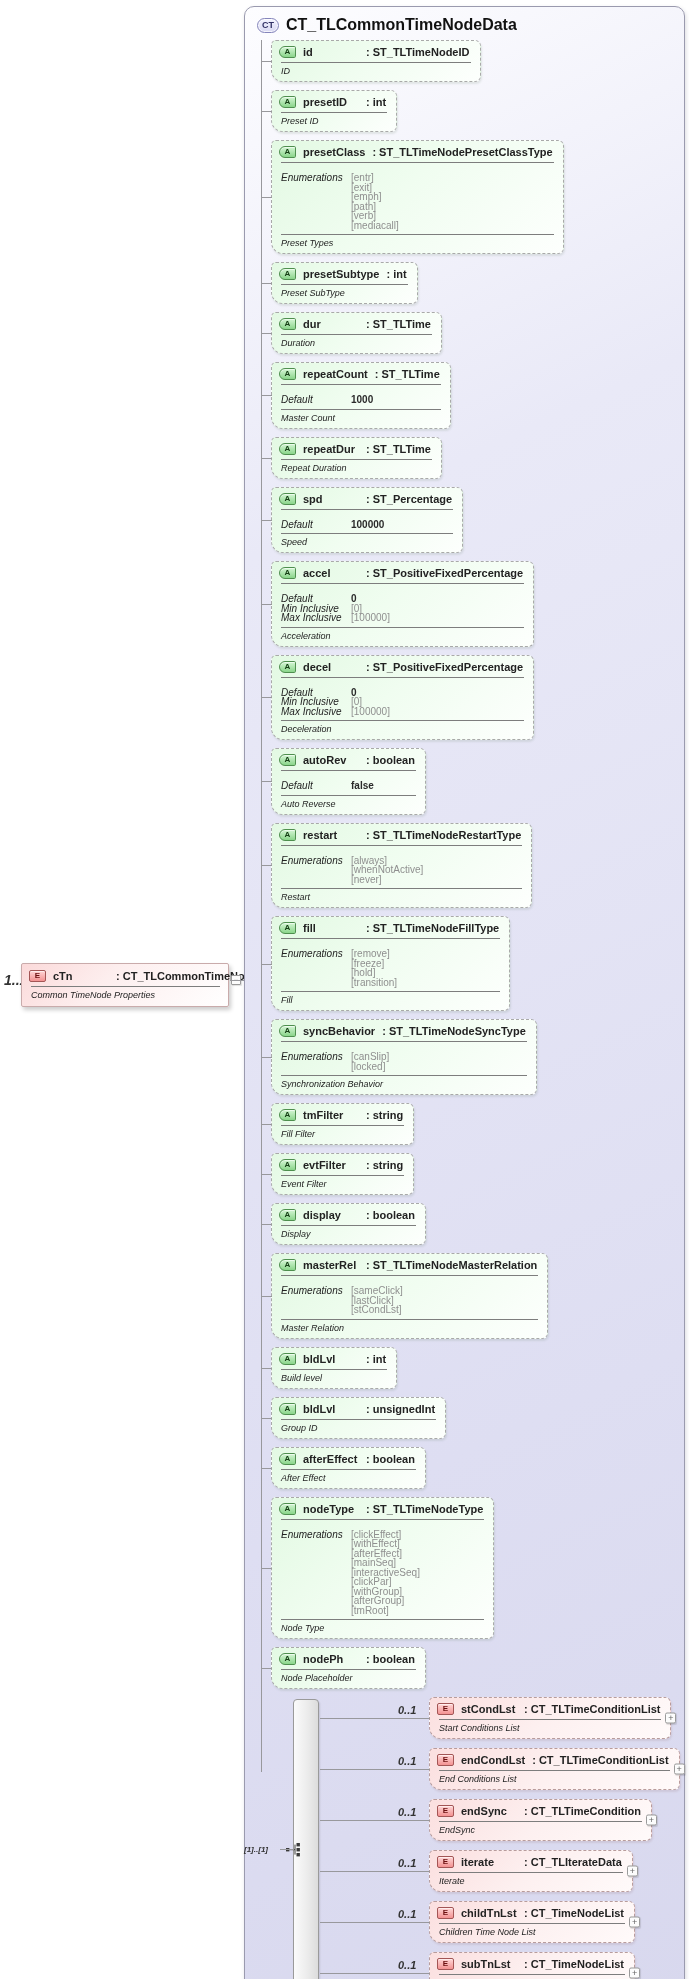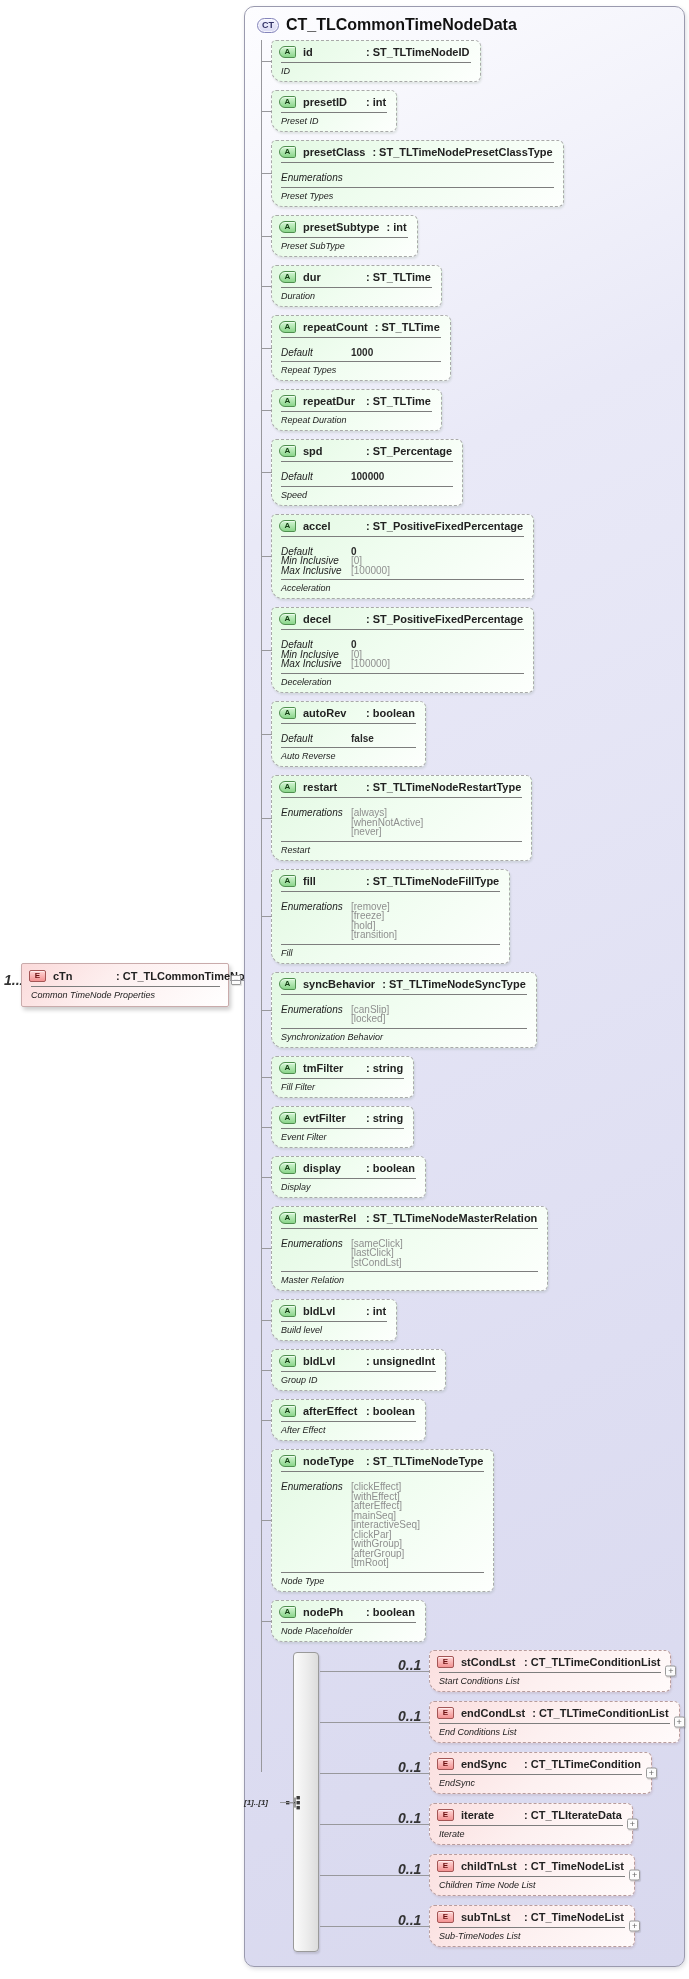--- a/index.html
+++ b/index.html
@@ -89,21 +89,21 @@
     background: linear-gradient(135deg, #fbdfdf 0%, #fdf0f0 50%, #fffafa 100%);
     box-shadow:1px 2px 2px rgba(120,80,80,0.13);
     padding:4px 9px 3px 7px; margin:0 0 9px 0;
   }
   .elem-box::before {
     content:""; position:absolute; left:-110px; top:50%;
     width:110px; height:1px; background:#98989c;
   }
   .elem-card {
     position:absolute; left:-32px; top:calc(50% - 14px);
-    font-size:14px; font-style:italic; font-weight:bold; color:#333;
+    font-size:11px; font-style:italic; font-weight:bold; color:#333;
   }
   .expander {
     position:absolute; right:-6px; top:50%; transform:translateY(-50%);
     width:11px; height:11px; border:1px solid #9a9a9a; border-radius:2px;
     background:#fcfcfc; color:#666; font-size:9px; line-height:9px; text-align:center;
     box-shadow:1px 1px 1px rgba(0,0,0,0.12);
   }
 
   
   .ctn-wrap { position:absolute; left:4px; top:960px; width:240px; height:60px; }
@@ -172,20 +172,28 @@
         <div class="attr-box">
     <div class="node-head">
       <span class="badge-a">A</span>
       <span class="n-name">presetClass</span>
       <span>: ST_TLTimeNodePresetClassType</span>
     </div>
     <div class="rule"></div>
     <div class="facts">
             <div class="fact-row">
               <span class="fact-label">Enumerations</span>
+              <span class="fact-values">
+                <div class="fact-value muted">[entr]</div>
+                <div class="fact-value muted">[exit]</div>
+                <div class="fact-value muted">[emph]</div>
+                <div class="fact-value muted">[path]</div>
+                <div class="fact-value muted">[verb]</div>
+                <div class="fact-value muted">[mediacall]</div>
+              </span>
             </div>
           </div>
     <div class="rule"></div>
     <div class="node-desc">Preset Types</div>
   </div>
         <div class="attr-box">
     <div class="node-head">
       <span class="badge-a">A</span>
       <span class="n-name">presetSubtype</span>
       <span>: int</span>
@@ -213,21 +221,21 @@
     <div class="rule"></div>
     <div class="facts">
             <div class="fact-row">
               <span class="fact-label">Default</span>
               <span class="fact-values">
                 <div class="fact-value">1000</div>
               </span>
             </div>
           </div>
     <div class="rule"></div>
-    <div class="node-desc">Repeat Types</div>
+    <div class="node-desc">Master Count</div>
   </div>
         <div class="attr-box">
     <div class="node-head">
       <span class="badge-a">A</span>
       <span class="n-name">repeatDur</span>
       <span>: ST_TLTime</span>
     </div>
     <div class="rule"></div>
 
     <div class="node-desc">Repeat Duration</div>

